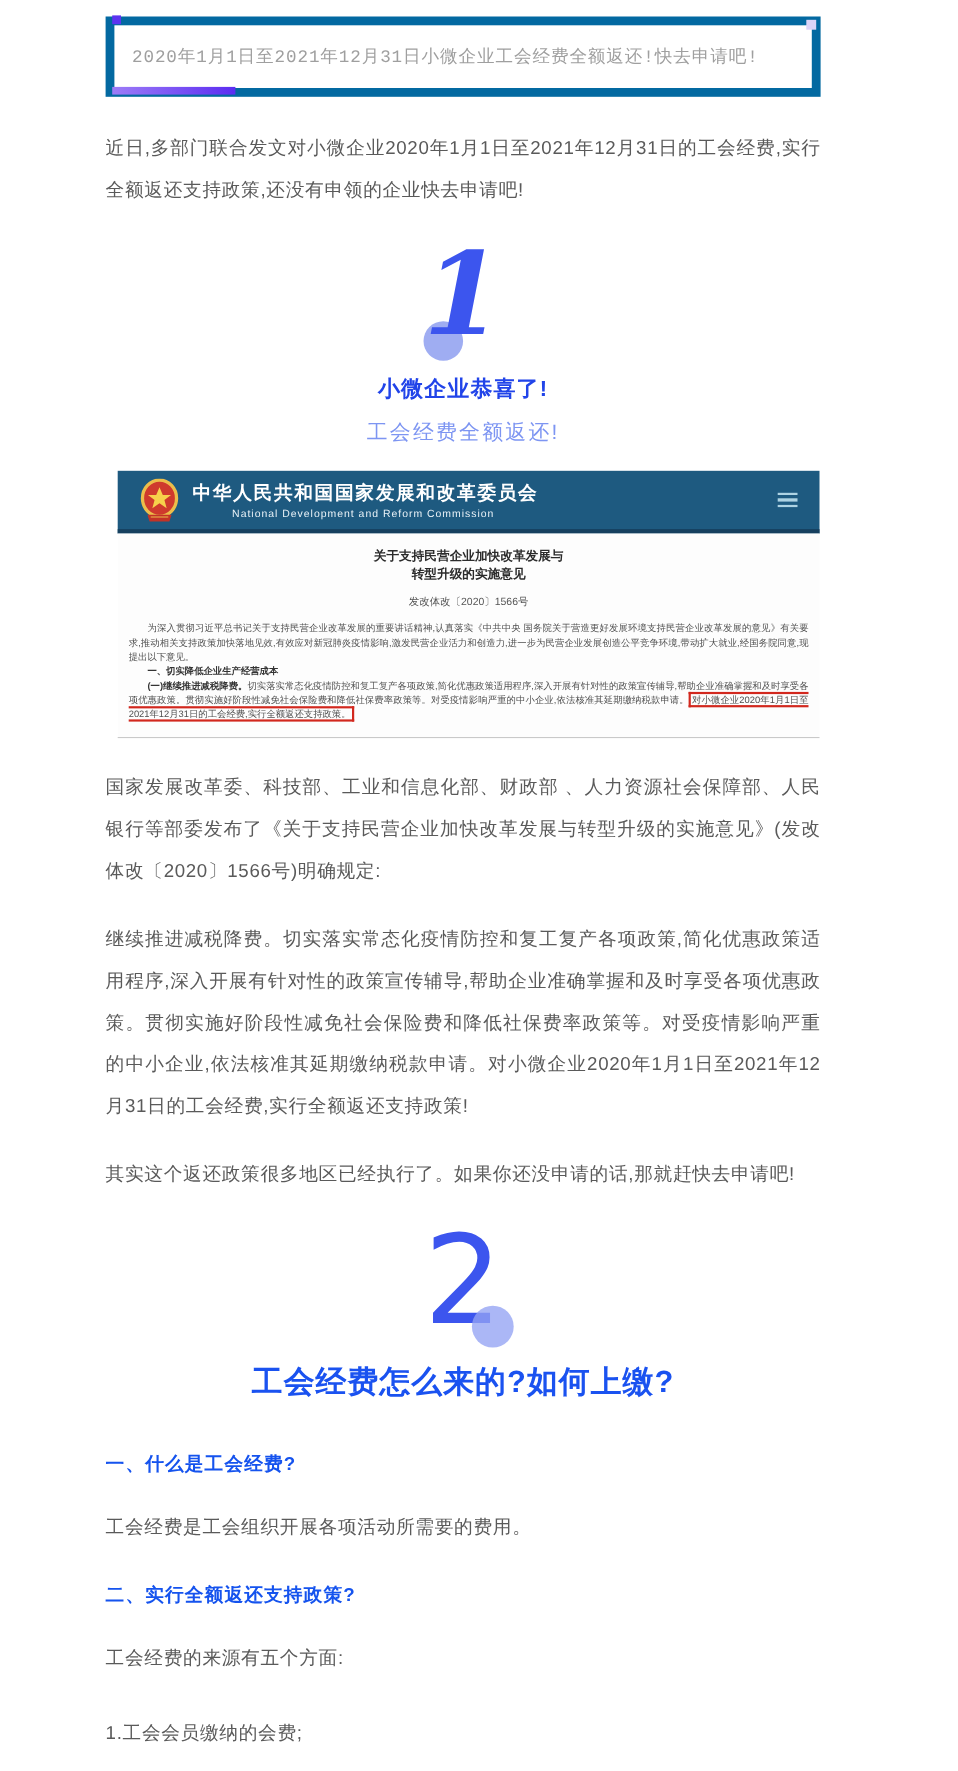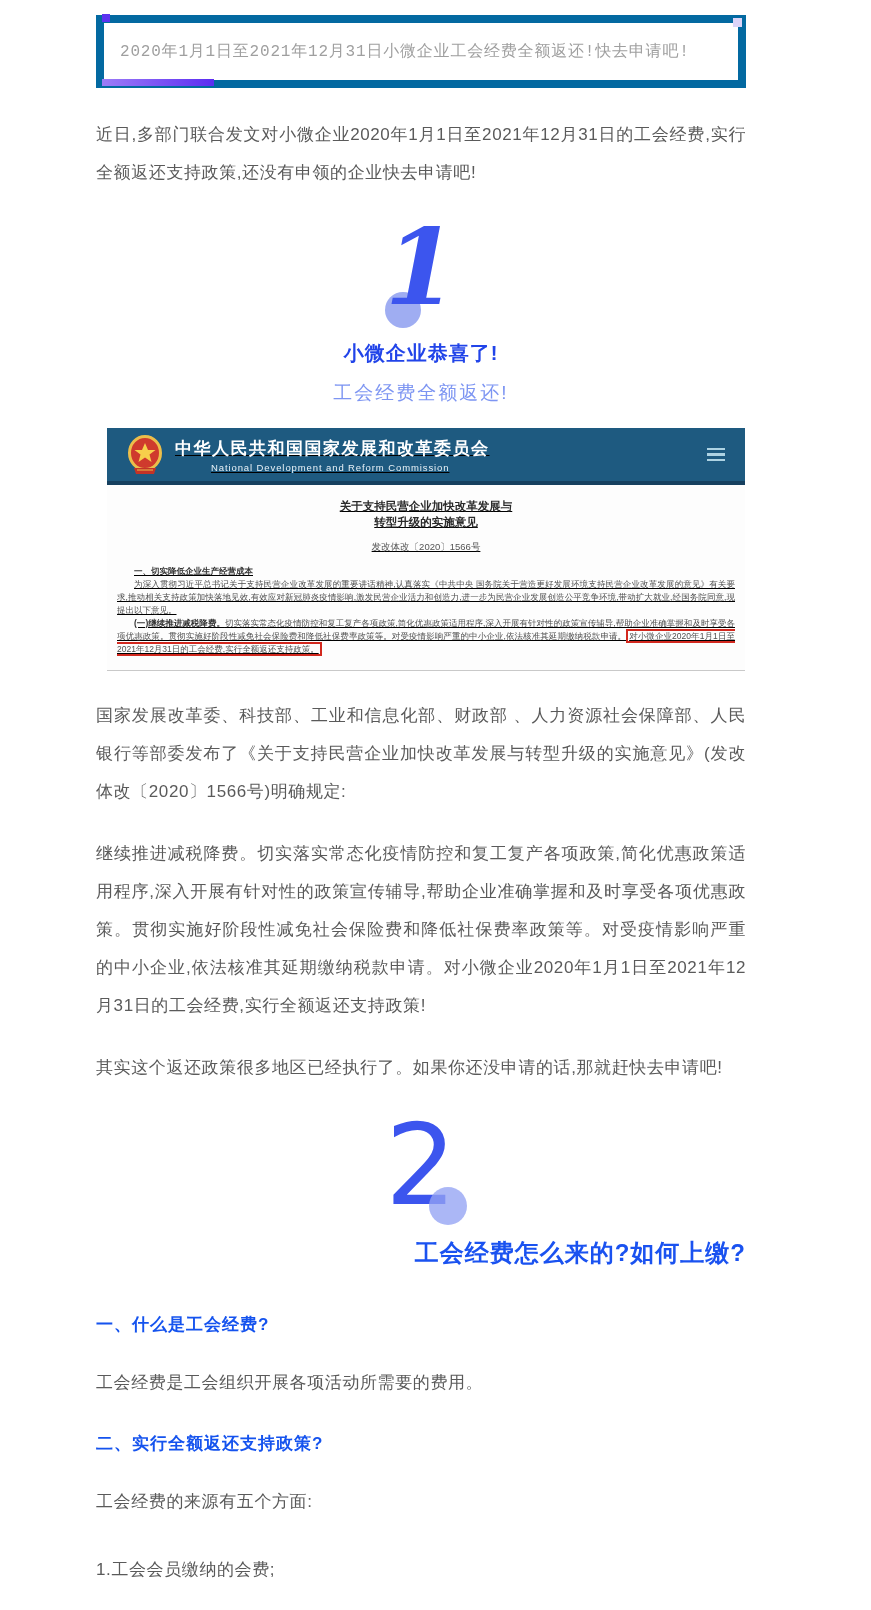--- a/index.html
+++ b/index.html
@@ -48,26 +48,26 @@
 
   .h-main {
     margin-top:6px; text-align:center; font-size:20px; font-weight:bold;
     color:#2144e9; letter-spacing:1px;
   }
   .h-sub {
     margin-top:13px; text-align:center; font-size:19px;
     color:#7d95f2; letter-spacing:2px;
   }
   .h-main2 {
-    margin-top:8px; text-align:right; font-size:24px; font-weight:bold;
+    margin-top:8px; text-align:center; font-size:28px; font-weight:bold;
     color:#1a52f0; letter-spacing:1px;
   }
 
   
-  .gov { width:638px; margin:22px 0 0 11px;text-decoration:underline; }
+  .gov { width:638px; margin:22px 0 0 11px; }
   .gov-header {
     background:#1e5a80; height:57px; display:flex; align-items:center;
     padding:0 20px; border-bottom:4px solid #16405f;
   }
   .emblem { flex:0 0 auto; }
   .gov-titles { margin-left:12px; color:#ffffff; }
   .gov-cn { font-size:17px; font-weight:bold; letter-spacing:1.5px; }
   .gov-en { font-size:9.5px; letter-spacing:0.9px; margin-top:2px; color:#e9f2f7;padding-left:36px; }
   .menu { margin-left:auto; display:flex; flex-direction:column; gap:3px; }
   .menu i { display:block; width:18px; height:2.5px; background:#aed3e3; }
@@ -139,22 +139,22 @@
           <i></i>
         </div>
     </div>
     <div class="gov-doc">
       <div class="doc-title">
         <span>关于支持民营企业加快改革发展与</span><br>
         <span>转型升级的实施意见</span>
       </div>
       <div class="doc-no">发改体改〔2020〕1566号</div>
       <div class="doc-body">
+        <p class="doc-p doc-indent">为深入贯彻习近平总书记关于支持民营企业改革发展的重要讲话精神,认真落实《中共中央 国务院关于营造更好发展环境支持民营企业改革发展的意见》有关要求,推动相关支持政策加快落地见效,有效应对新冠肺炎疫情影响,激发民营企业活力和创造力,进一步为民营企业发展创造公平竞争环境,带动扩大就业,经国务院同意,现提出以下意见。</p>
         <p class="doc-p doc-h">一、切实降低企业生产经营成本</p>
-        <p class="doc-p doc-indent">为深入贯彻习近平总书记关于支持民营企业改革发展的重要讲话精神,认真落实《中共中央 国务院关于营造更好发展环境支持民营企业改革发展的意见》有关要求,推动相关支持政策加快落地见效,有效应对新冠肺炎疫情影响,激发民营企业活力和创造力,进一步为民营企业发展创造公平竞争环境,带动扩大就业,经国务院同意,现提出以下意见。</p>
         <p class="doc-p doc-indent doc-item"><b>(一)继续推进减税降费。</b><span>切实落实常态化疫情防控和复工复产各项政策,简化优惠政策适用程序,深入开展有针对性的政策宣传辅导,帮助企业准确掌握和及时享受各项优惠政策。贯彻实施好阶段性减免社会保险费和降低社保费率政策等。对受疫情影响严重的中小企业,依法核准其延期缴纳税款申请。</span><span class="hl">对小微企业2020年1月1日至2021年12月31日的工会经费,实行全额返还支持政策。</span></p>
       </div>
     </div>
   </div>
 
   <p class="para p-min">国家发展改革委、科技部、工业和信息化部、财政部 、人力资源社会保障部、人民银行等部委发布了《关于支持民营企业加快改革发展与转型升级的实施意见》(发改体改〔2020〕1566号)明确规定:</p>
   <p class="para p-policy">继续推进减税降费。切实落实常态化疫情防控和复工复产各项政策,简化优惠政策适用程序,深入开展有针对性的政策宣传辅导,帮助企业准确掌握和及时享受各项优惠政策。贯彻实施好阶段性减免社会保险费和降低社保费率政策等。对受疫情影响严重的中小企业,依法核准其延期缴纳税款申请。对小微企业2020年1月1日至2021年12月31日的工会经费,实行全额返还支持政策!</p>
   <p class="para p-apply">其实这个返还政策很多地区已经执行了。如果你还没申请的话,那就赶快去申请吧!</p>
 
   <div class="num-wrap">

